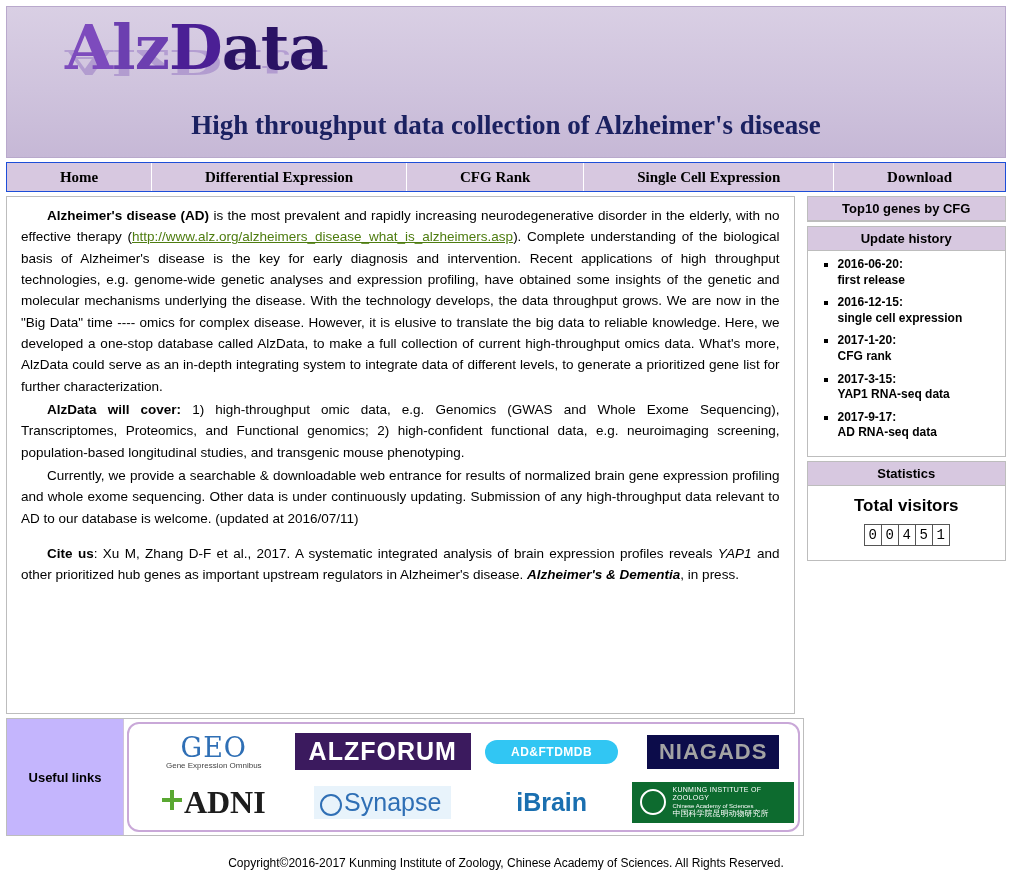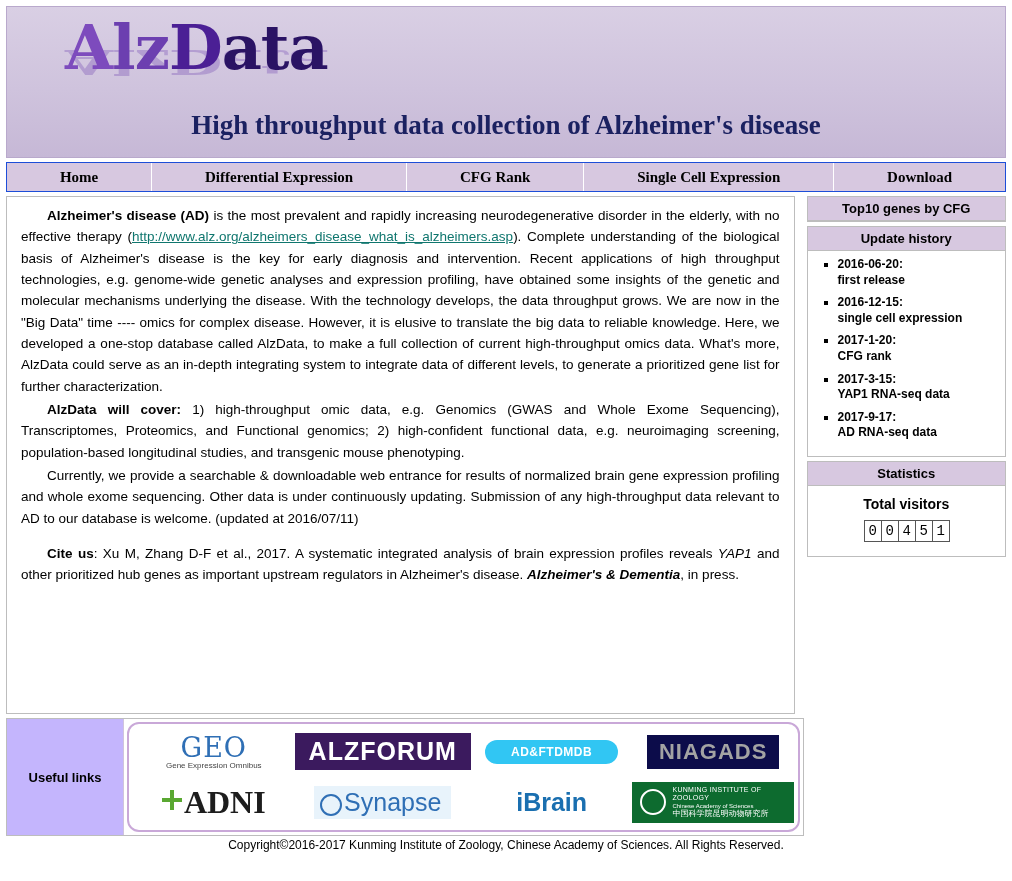--- a/index.html
+++ b/index.html
@@ -120,21 +120,21 @@
     margin: 0 0 2px 0;
     text-align: justify;
     line-height: 1.58;
     font-size: 13.5px;
   }
   .main p.indent { text-indent: 26px; }
   .main p.gap { margin-top: 14px; }
   .main b { font-weight: bold; }
   .main i { font-style: italic; }
   a.extlink {
-    color: #0f766e;
+    color: #4d7c0f;
   }
 
   .side {
     width: 202px;
     margin-left: 12px;
     box-sizing: border-box;
   }
   .panel {
     border: 1px solid #bdbdbd;
     background: #ffffff;
@@ -169,21 +169,21 @@
     margin-bottom: 7px;
   }
   ul.updates li .d2 { display: block; }
 
   .stats-body {
     padding: 10px 0 14px 0;
     text-align: center;
   }
   .stats-label {
     font-weight: bold;
-    font-size: 14px;
+    font-size: 17px;
     margin-bottom: 8px;
   }
   .counter {
     display: inline-block;
   }
   .counter span {
     display: inline-block;
     width: 16px;
     height: 20px;
     line-height: 20px;
@@ -331,21 +331,21 @@
     flex: none;
   }
   .kiz .kiz-txt { line-height: 1.15; }
   .kiz .kiz-en { font-size: 7px; letter-spacing: 0.3px; }
   .kiz .kiz-en2 { font-size: 6px; }
   .kiz .kiz-cn { font-size: 8px; }
 
   .footer {
     text-align: center;
     font-size: 12px;
-    margin-top: 2px;
+    margin-top: 20px;
     color: #000;
   }
 </style>
 </head>
 <body>
 
 <div class="page">
 
   <div class="header">
     <div class="logo-reflect">AlzData</div>

